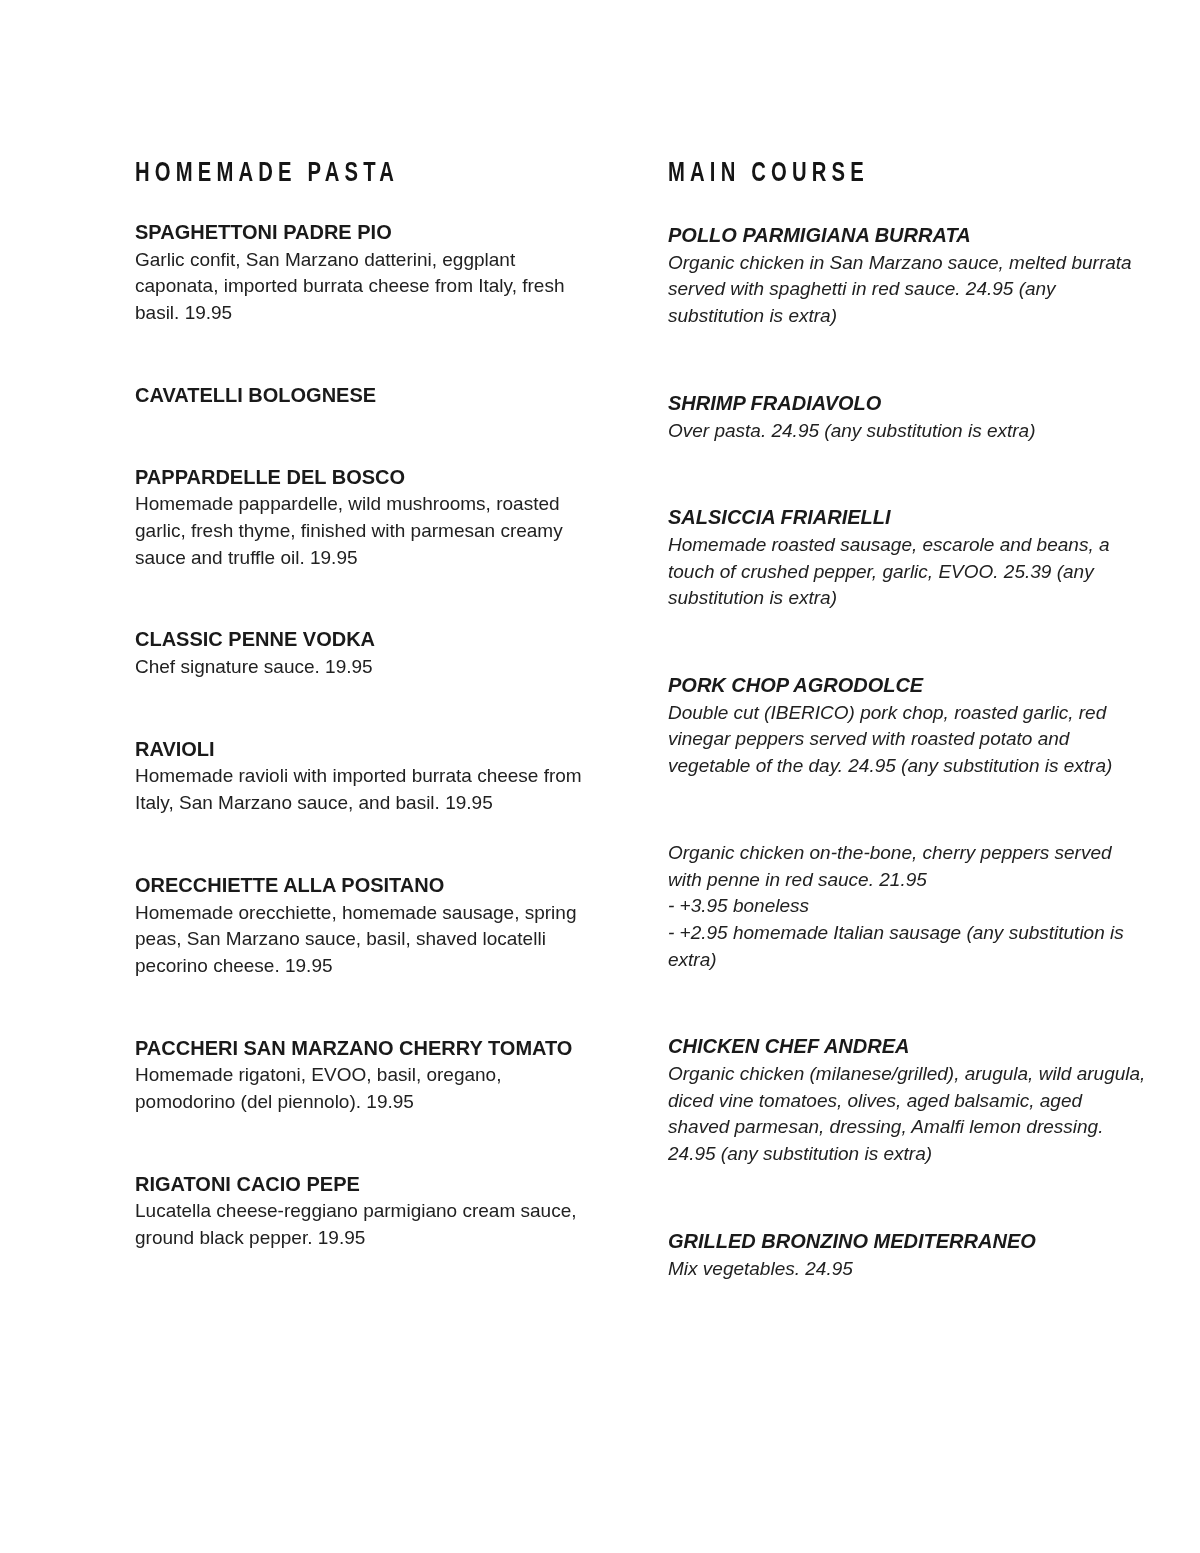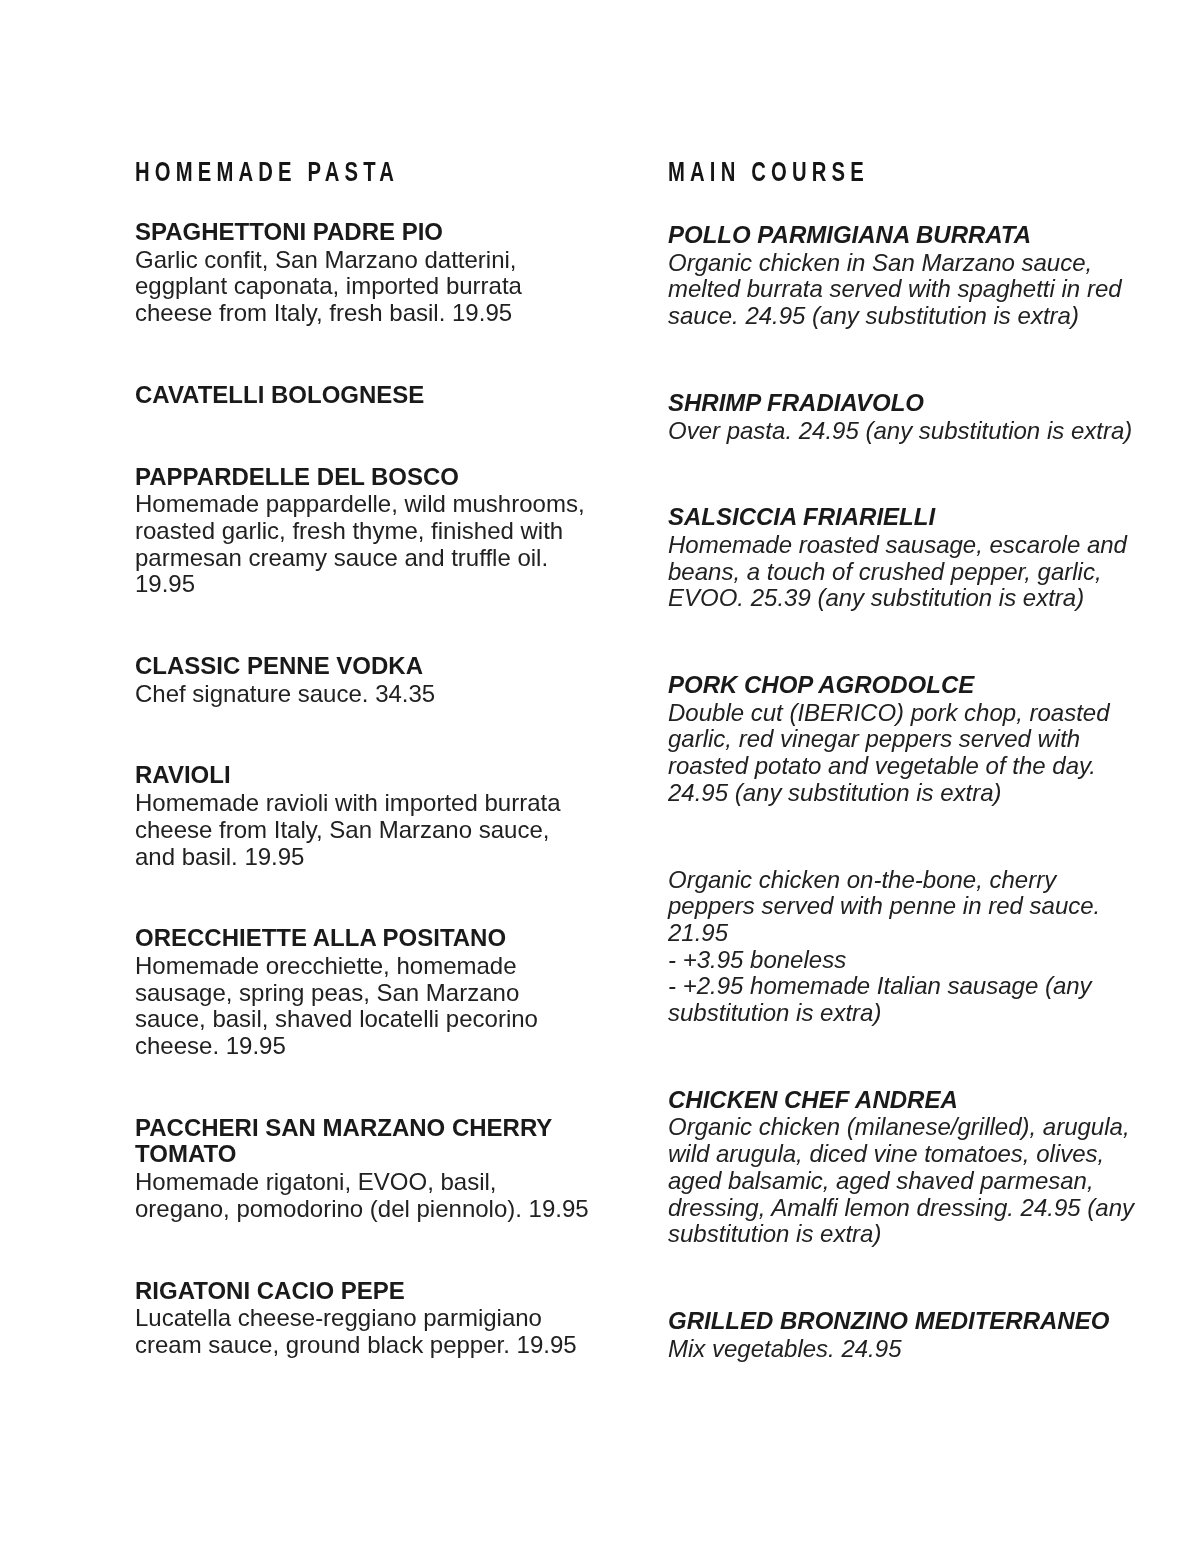--- a/index.html
+++ b/index.html
@@ -30,28 +30,28 @@
     transform: scaleX(0.75);
     transform-origin: left center;
   }
   .col-left  .section-title { margin-bottom: 31px; }
   .col-right .section-title { margin-bottom: 34px; }
   .menu-item { margin: 0; }
   .col-left  .menu-item { margin-bottom: 55px; }
   .col-right .menu-item { margin-bottom: 60px; font-style: italic; }
   .item-name {
     margin: 0 0 1px 0;
-    font-size: 24px;
+    font-size: 20px;
     line-height: 26.7px;
     font-weight: bold;
     color: #1a1a1a;
   }
   .item-desc {
     margin: 0;
-    font-size: 24px;
+    font-size: 19px;
     line-height: 26.7px;
     color: #212121;
     white-space: pre-line;
   }
 </style>
 </head>
 <body>
 
 <div class="menu-page">
 
@@ -67,21 +67,21 @@
       <p class="item-name">CAVATELLI BOLOGNESE</p>
     </div>
 
     <div class="menu-item">
       <p class="item-name">PAPPARDELLE DEL BOSCO</p>
       <p class="item-desc">Homemade pappardelle, wild mushrooms, roasted garlic, fresh thyme, finished with parmesan creamy sauce and truffle oil. 19.95</p>
     </div>
 
     <div class="menu-item">
       <p class="item-name">CLASSIC PENNE VODKA</p>
-      <p class="item-desc">Chef signature sauce. 34.35</p>
+      <p class="item-desc">Chef signature sauce. 19.95</p>
     </div>
 
     <div class="menu-item">
       <p class="item-name">RAVIOLI</p>
       <p class="item-desc">Homemade ravioli with imported burrata cheese from Italy, San Marzano sauce, and basil. 19.95</p>
     </div>
 
     <div class="menu-item">
       <p class="item-name">ORECCHIETTE ALLA POSITANO</p>
       <p class="item-desc">Homemade orecchiette, homemade sausage, spring peas, San Marzano sauce, basil, shaved locatelli pecorino cheese. 19.95</p>

